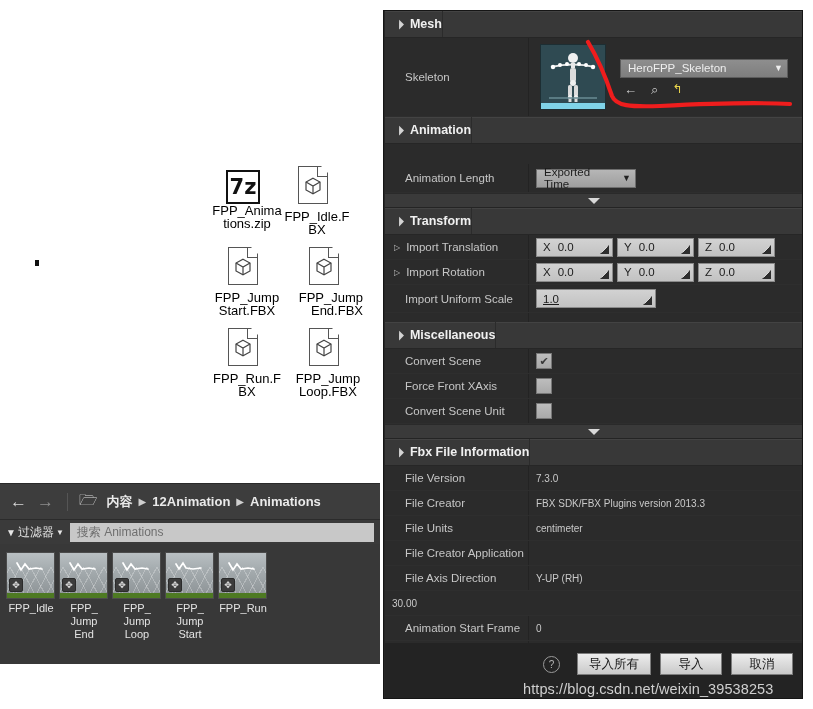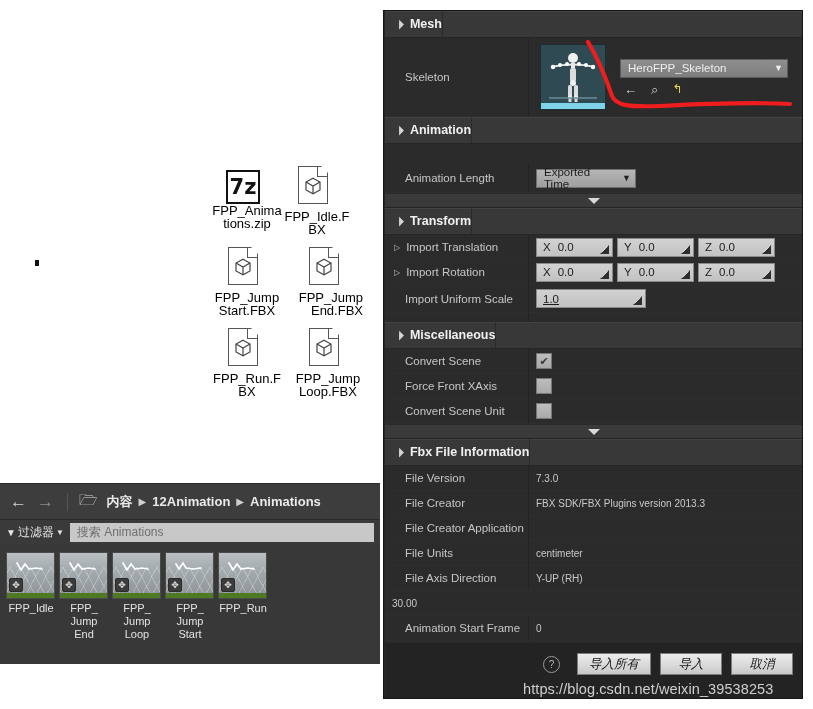--- a/index.html
+++ b/index.html
@@ -85,21 +85,21 @@
   .combo .cb-caret{margin-left:auto;font-size:9px;color:#222;padding-left:8px;}
   .combo.skel{width:168px;background:linear-gradient(#8e8e8e,#7e7e7e);color:#eee;border-color:#5c5c5c;}
   .combo.skel .cb-caret{color:#eee;}
   .combo.anim{width:100px;}
 
   .numfield{height:19px;width:77px;background:linear-gradient(#d2d2d2,#c2c2c2);
             border:1px solid #8a8a8a;display:flex;align-items:center;padding:0 0 0 6px;
             box-sizing:border-box;font-size:11.5px;color:#1b1b1b;position:relative;}
   .numfield .axis{margin-right:7px;color:#222;}
   .numfield .spin{position:absolute;right:3px;bottom:2px;width:9px;height:9px;}
-  .numfield.scale{width:110px;text-decoration:underline;}
+  .numfield.scale{width:120px;text-decoration:underline;}
 
   .chk{width:14px;height:14px;background:linear-gradient(#bdbdbd,#a9a9a9);
        border:1px solid #777;display:flex;align-items:center;justify-content:center;}
   .chk .mark{font-size:11px;color:#3a3a3a;line-height:1;font-weight:bold;}
 
   .expander{height:13px;background:#3a3a3a;border-top:1px solid #2a2a2a;
             border-bottom:1px solid #242424;display:flex;align-items:center;justify-content:center;}
 
   .skel-row{display:flex;align-items:stretch;min-height:76px;border-bottom:1px solid #2e2e2e;}
   .skel-thumb{width:64px;height:64px;background:#2f4a52;border:1px solid #1d2e33;
@@ -110,21 +110,21 @@
   .mini-icons .mi{font-size:13px;color:#d2d2d2;line-height:1;}
   .mi.reset{color:#e8d44c;font-size:12px;}
 
   .dlg-footer{position:absolute;left:1px;bottom:0;width:418px;height:55px;background:#232323;}
   .footer-inner{display:flex;align-items:center;justify-content:flex-end;gap:9px;
                 padding:10px 10px 0 0;}
   .help-ico{width:15px;height:15px;border-radius:50%;border:1.4px solid #9a9a9a;color:#b4b4b4;
             font-size:10px;display:flex;align-items:center;justify-content:center;margin-right:8px;}
   .btn{min-width:62px;height:22px;background:linear-gradient(#ededed,#c9c9c9);
        border:1px solid #7c7c7c;color:#151515;font-size:12.5px;display:flex;
-       align-items:center;justify-content:center;padding:10px 11px;box-sizing:border-box;font-style:italic;}
+       align-items:center;justify-content:center;padding:10px 11px;box-sizing:border-box;}
 
   #redmark{position:absolute;left:0;top:0;width:813px;height:709px;pointer-events:none;}
   #watermark{position:absolute;left:523px;top:681px;font-size:14.5px;color:#cfcfcf;
              white-space:nowrap;letter-spacing:.1px;}
 </style>
 </head>
 <body>
 
 <div id="desktop">
   <div class="dot-artifact"></div>
@@ -481,29 +481,29 @@
           <span class="infoval">7.3.0</span>
         </div>
     </div>
     <div class="row plainbg">
       <div class="lbl">File Creator</div>
       <div class="val">
           <span class="infoval">FBX SDK/FBX Plugins version 2013.3</span>
         </div>
     </div>
     <div class="row plainbg">
+      <div class="lbl">File Units</div>
+      <div class="val">
+          <span class="infoval">centimeter</span>
+        </div>
+    </div>
+    <div class="row plainbg">
       <div class="lbl">File Creator Application</div>
       <div class="val">
           <span class="infoval"></span>
-        </div>
-    </div>
-    <div class="row plainbg">
-      <div class="lbl">File Units</div>
-      <div class="val">
-          <span class="infoval">centimeter</span>
         </div>
     </div>
     <div class="row plainbg">
       <div class="lbl">File Axis Direction</div>
       <div class="val">
           <span class="infoval">Y-UP (RH)</span>
         </div>
     </div>
     <div class="row plainbg">
       <div class="val">

